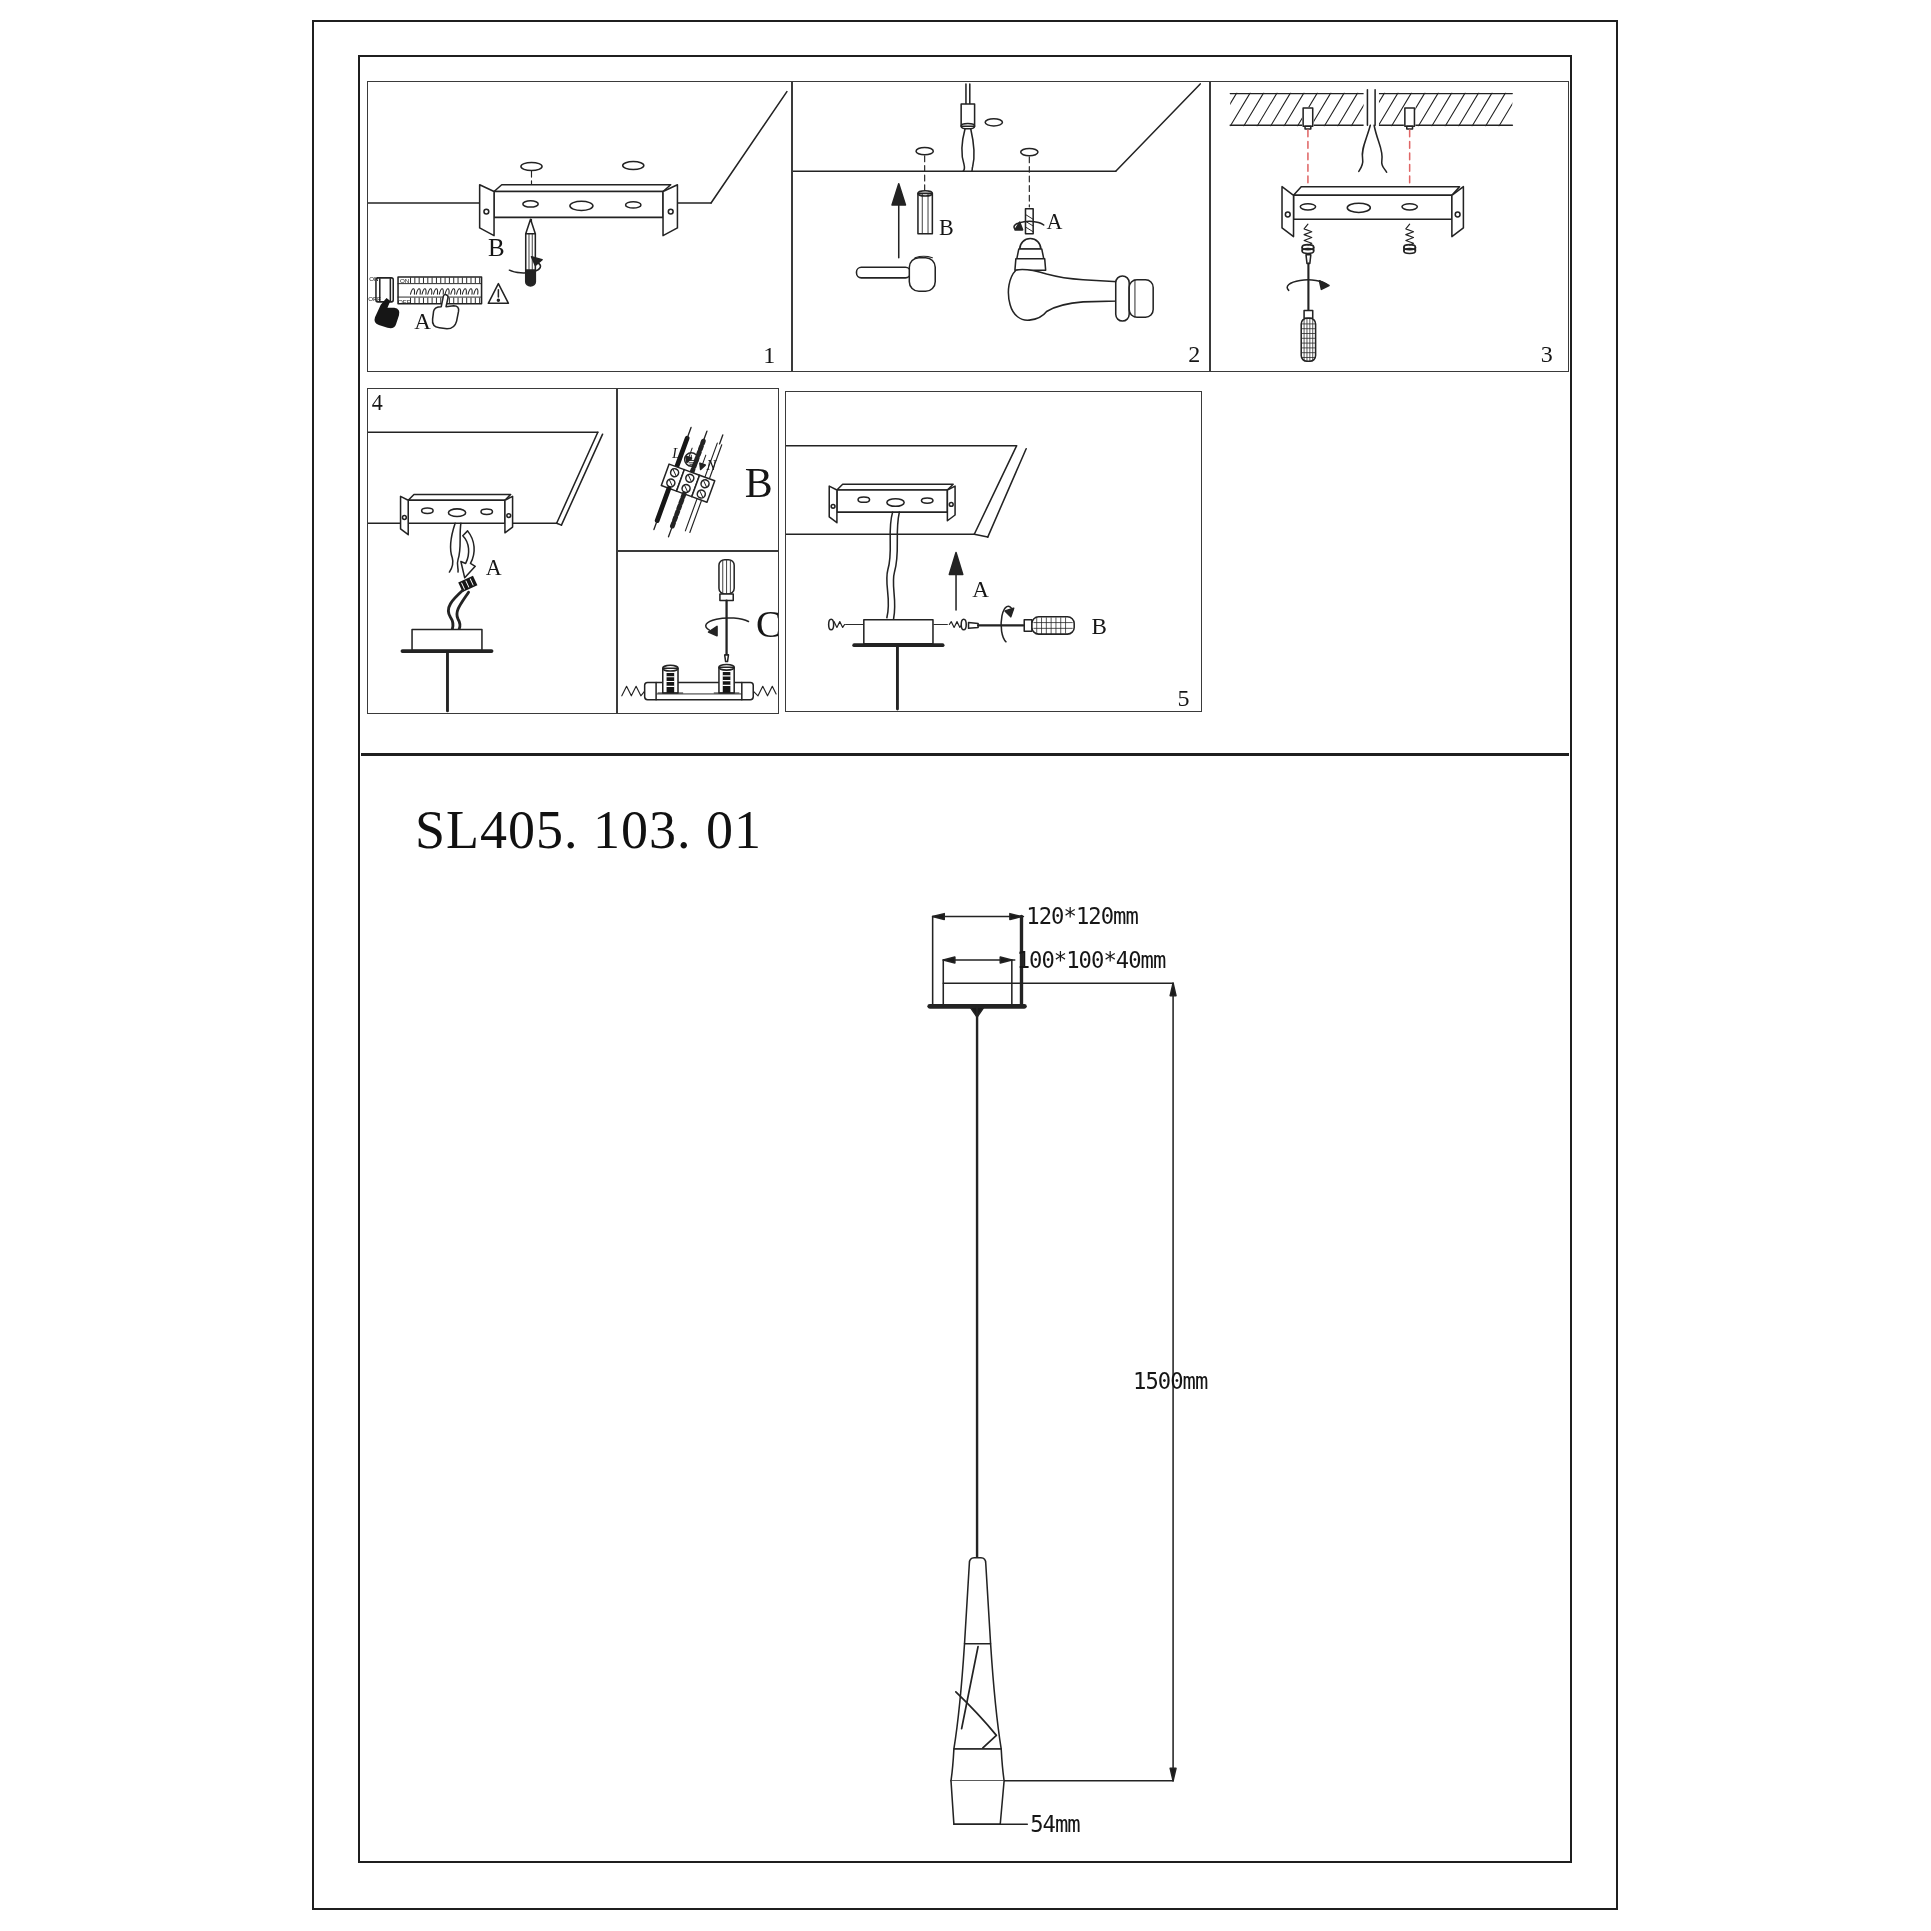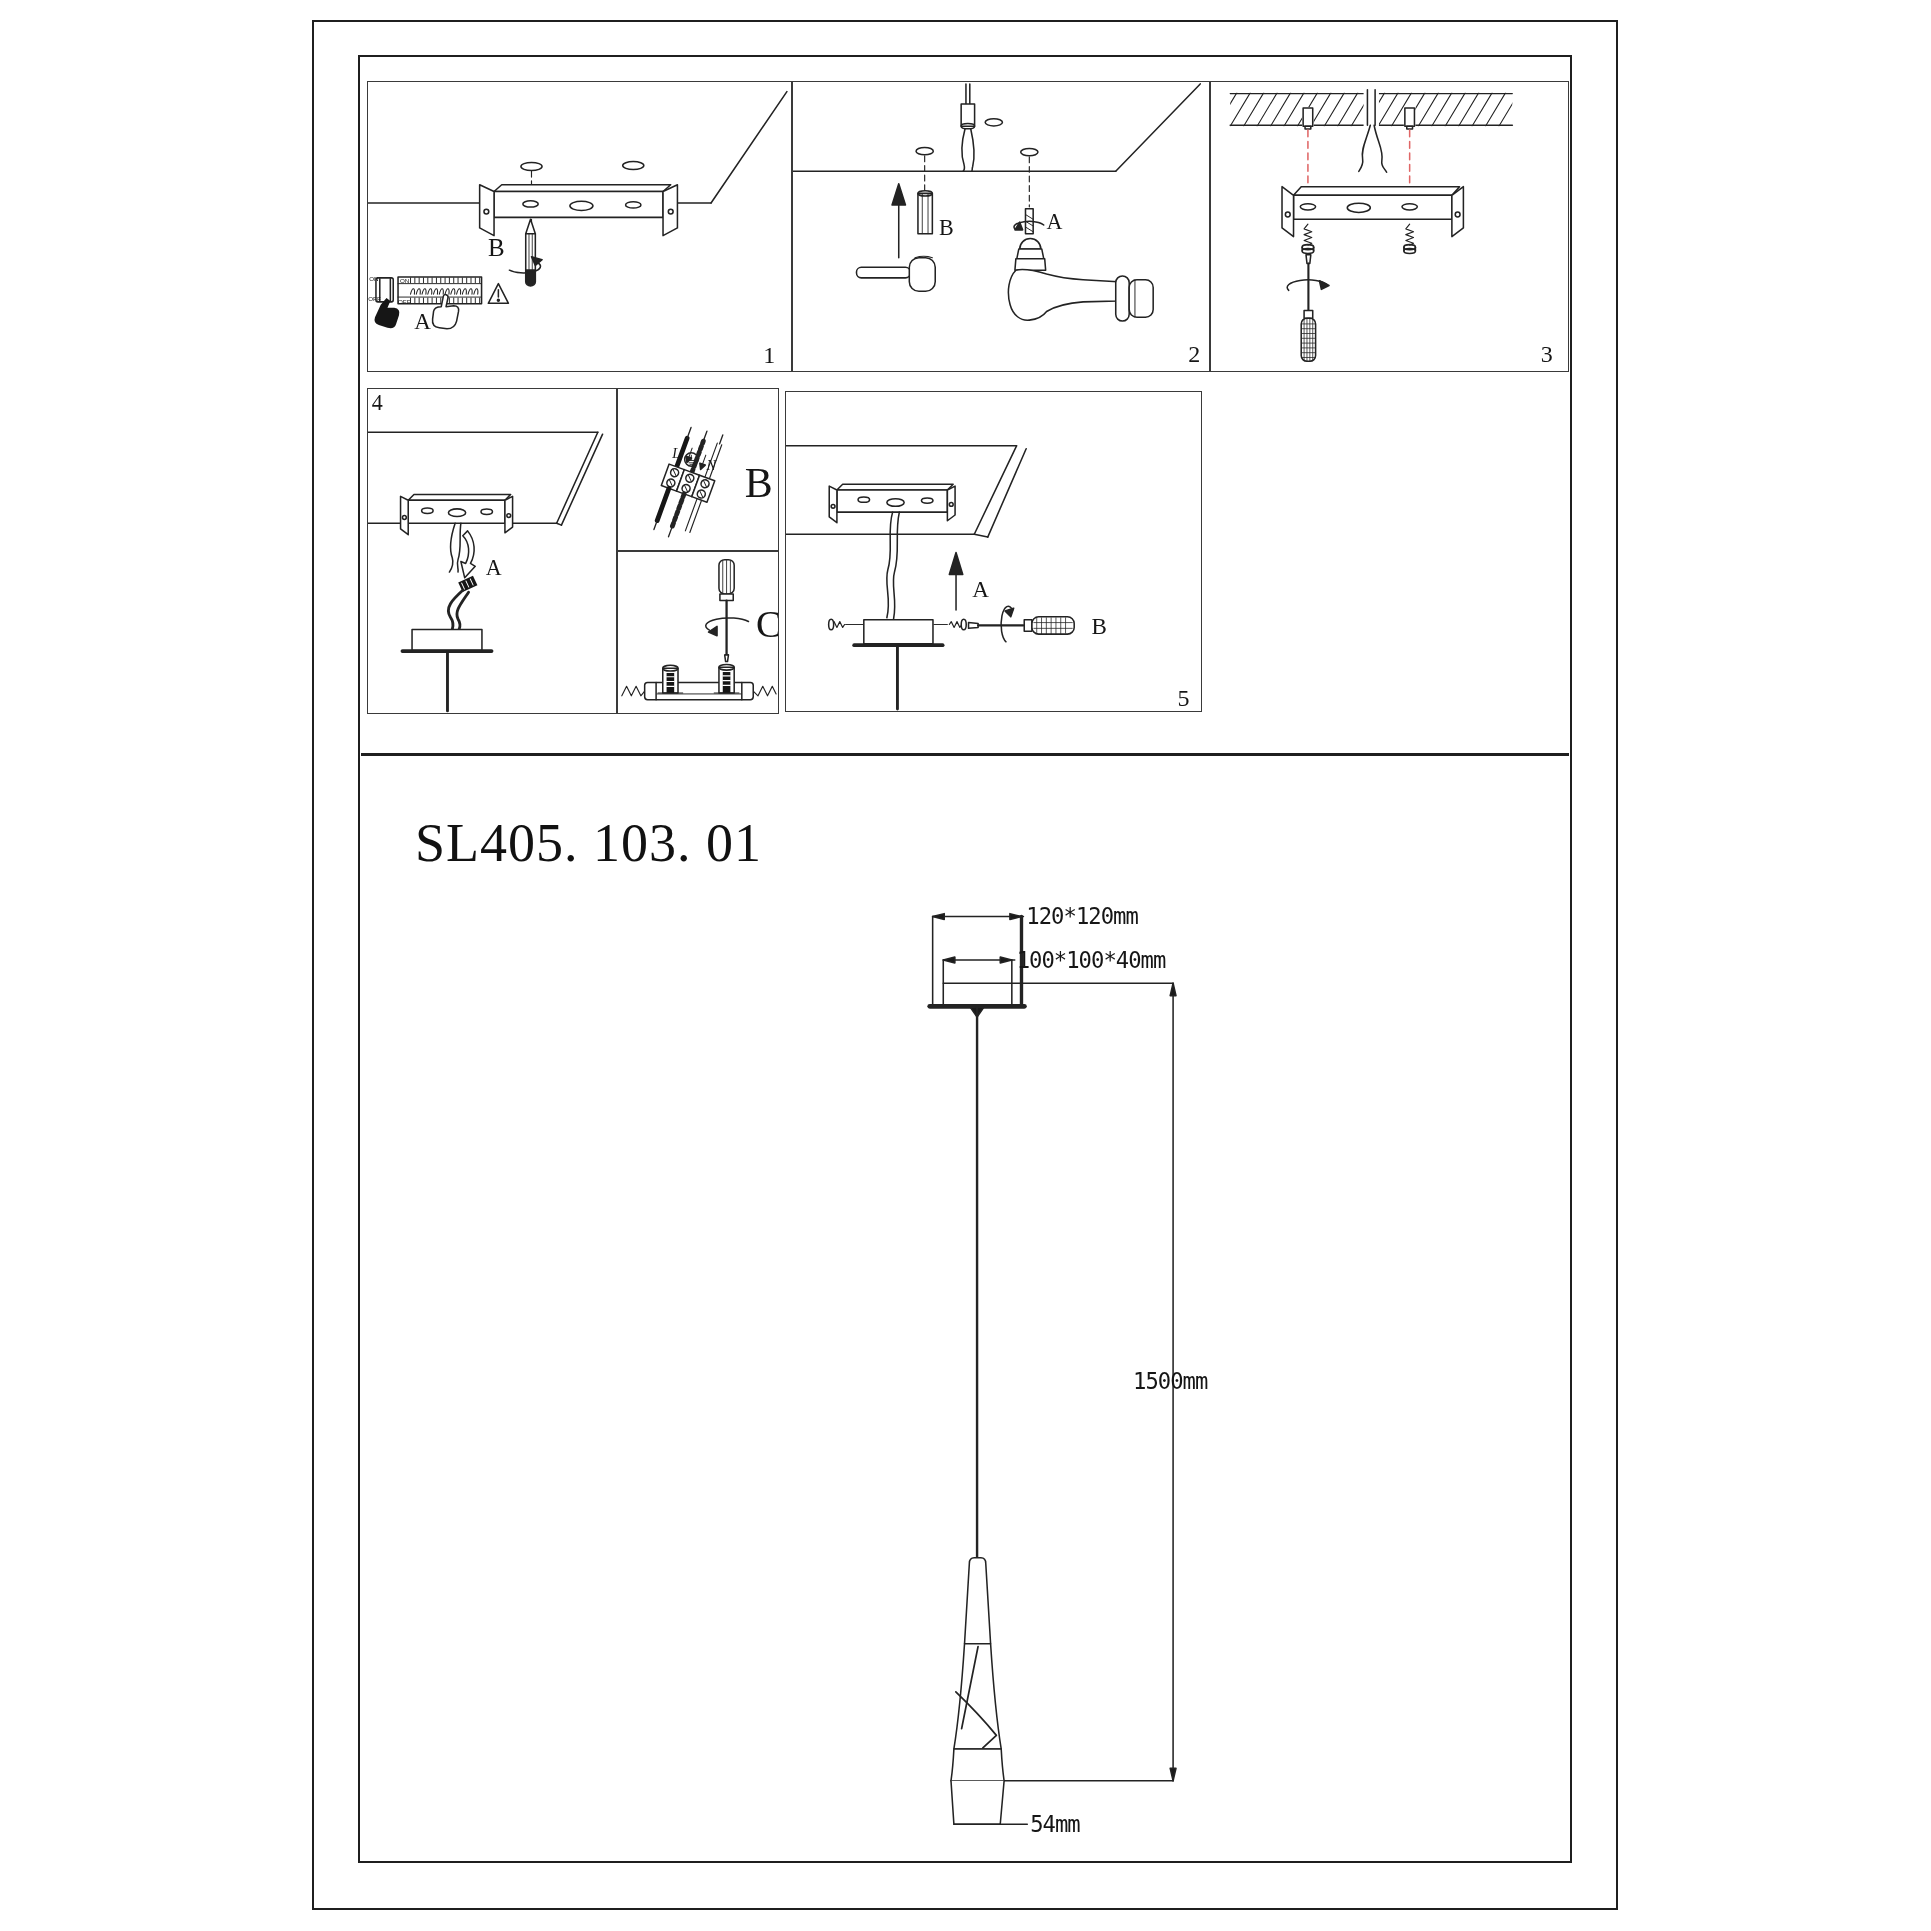--- a/index.html
+++ b/index.html
@@ -407,21 +407,21 @@
         <path d="M236,227 a7.5 19 0 1 0 -7,33"></path>
         <polygon points="237,225 228,228 234,234" fill="#232323"></polygon>
       </g>
       <text class="slabel" font-size="24" x="318" y="252">B</text>
       <text class="slabel" font-size="25" x="420" y="327" text-anchor="end">5</text>
     </g>
   </svg>
 
   <div class="divider" style="left:361px;top:753px;width:1208px;height:2.9px;"></div>
 
-  <div class="model" style="left:415px;top:799px;margin-top:13px;">SL405. 103. 01</div>
+  <div class="model" style="left:415px;top:799px;">SL405. 103. 01</div>
 
   <svg class="main-svg" style="left:361px;top:761px;width:1208px;height:1101px" viewBox="374 788 1251 1140">
     <g class="ink" stroke="#1a1a1a" stroke-width="2">
 
       <g>
         <line x1="966" y1="949" x2="1060" y2="949"></line>
         <polygon points="966,949 978,946 978,952" fill="#1a1a1a"></polygon>
         <polygon points="1058,949 1046,946 1046,952" fill="#1a1a1a"></polygon>
         <line x1="966" y1="949" x2="966" y2="1042"></line>
         <line x1="1058" y1="949" x2="1058" y2="1042" stroke-width="3.5"></line>

